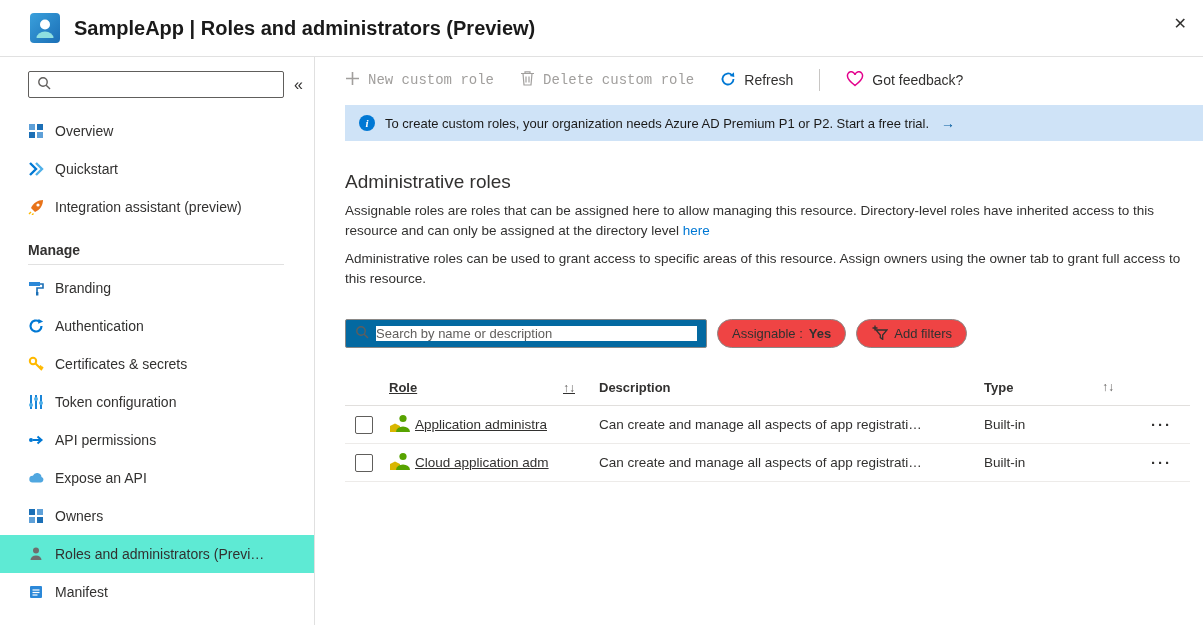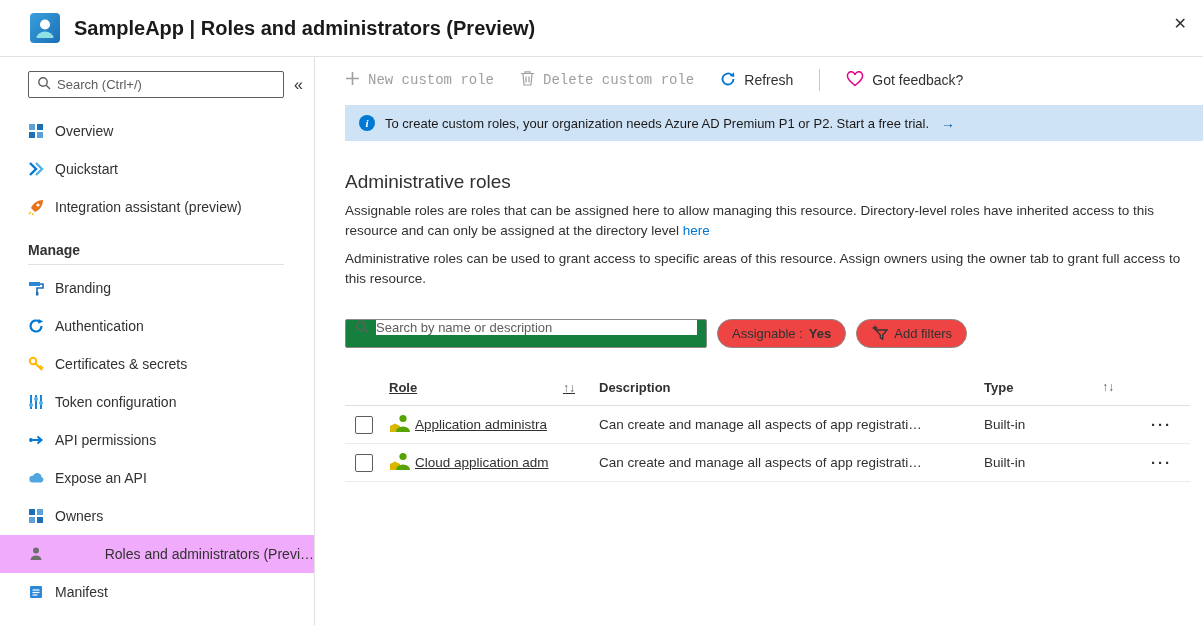--- a/index.html
+++ b/index.html
@@ -16,21 +16,21 @@
 
   
   .sidebar { width:315px; flex:0 0 315px; border-right:1px solid #e0e0e0; padding-top:14px; overflow:hidden; }
   .search-row { display:flex; align-items:center; padding-left:28px; }
   .searchbox { width:256px; height:27px; border:1px solid #605e5c; border-radius:2px; display:flex; align-items:center; padding:0 8px; gap:6px; background:#fff; }
   .searchbox input { border:none; outline:none; flex:1; font-size:13px; font-family:inherit; color:#323130; min-width:0; }
   .searchbox input::placeholder { color:#605e5c; }
   .collapse-btn { background:none; border:none; font-size:16px; color:#323130; margin-left:10px; cursor:pointer; }
   .nav { margin-top:14px; }
   .nav-item { display:flex; align-items:center; height:38px; padding-left:28px; gap:11px; font-size:14px; cursor:pointer; }
-  .nav-item.selected { background:#f0abfc;justify-content:space-between; }
+  .nav-item.selected { background:#5eead4; }
   .nav-ic { width:16px; height:16px; display:flex; align-items:center; justify-content:center; flex:0 0 16px; }
   .nav-section { font-size:14px; font-weight:700; margin:16px 0 6px 28px; color:#323130; }
   .nav-sep { height:1px; background:#e1e1e1; margin:0 30px 4px 28px; }
 
   
   .main { flex:1; min-width:0; display:flex; flex-direction:column; }
   .commandbar { height:46px; display:flex; align-items:center; gap:26px; padding-left:30px; flex:0 0 auto; }
   .cmd { background:none; border:none; display:flex; align-items:center; gap:8px; font-size:14px; font-family:inherit; color:#323130; cursor:pointer; }
   .cmd.disabled { color:#a19f9d;font-family:Liberation Mono, monospace; }
   .cmd-sep { width:1px; height:22px; background:#c8c6c4; }
@@ -38,21 +38,21 @@
   .banner { margin:2px 0 0 30px; height:36px; background:#cfe3f7; display:flex; align-items:center; gap:10px; padding:0 14px; font-size:13px; color:#1b1a19; }
   .info-ic { width:16px; height:16px; border-radius:50%; background:#0078d4; color:#fff; font-size:11px; font-weight:700; font-family:"Liberation Serif", serif; font-style:italic; display:flex; align-items:center; justify-content:center; flex:0 0 16px; }
   .banner-arrow { color:#005a9e; font-size:14px; margin-left:2px; cursor:pointer; }
 
   .content { padding:0 13px 0 30px; }
   .section-heading { font-size:19px; font-weight:400; color:#323130; margin:30px 0 6px; }
   .content p { font-size:13.5px; line-height:20px; margin:8px 0; max-width:838px; color:#323130; }
   .content a { color:#0078d4; text-decoration:none; cursor:pointer; }
 
   .filter-row { margin-top:30px; display:flex; align-items:center; gap:10px; }
-  .filter-search { width:362px; height:29px; border:1px solid #8a8886; border-radius:2px; display:flex; align-items:flex-start; gap:7px; padding:0 9px; background:#15803d; }
+  .filter-search { width:362px; height:29px; border:1px solid #8a8886; border-radius:2px; display:flex; align-items:center; gap:7px; padding:0 9px; background:#0369a1; }
   .filter-search input { border:none; outline:none; flex:1; font-size:13px; font-family:inherit; min-width:0; }
   .filter-search input::placeholder { color:#605e5c; }
   .pill { height:29px; border:1px solid #8a8886; border-radius:15px; background:#ef4444; display:inline-flex; align-items:center; gap:6px; padding:0 14px; font-size:13px; font-family:inherit; color:#323130; cursor:pointer; }
   .pill b { font-weight:700; }
 
   .rtable { margin-top:22px; width:845px; font-size:13.5px; }
   .thead { display:flex; align-items:center; height:36px; border-bottom:1px solid #e1dfdd; }
   .th-label { font-weight:700; font-size:13px; }
   .trow { display:flex; align-items:center; height:38px; border-bottom:1px solid #edebe9; }
   .c-check { width:44px; flex:0 0 44px; display:flex; align-items:center; padding-left:10px; }
@@ -94,21 +94,20 @@
 
     <aside class="sidebar">
       <div class="search-row">
         <div class="searchbox">
           <span>
             <svg width="14" height="14" viewBox="0 0 14 14">
                 <circle cx="6" cy="6" r="4.2" stroke="#605e5c" stroke-width="1.4" fill="none"></circle>
                 <line x1="9.2" y1="9.2" x2="13" y2="13" stroke="#605e5c" stroke-width="1.4"></line>
               </svg>
           </span>
-          <input placeholder="Search (Ctrl+/)" style="">
         </div>
         <button class="collapse-btn">«</button>
       </div>
 
       <nav class="nav">
         <div class="nav-item">
           <span class="nav-ic">
             <svg width="16" height="16" viewBox="0 0 16 16">
                 <rect x="1" y="1" width="6" height="6" fill="#5ea0d8"></rect>
                 <rect x="9" y="1" width="6" height="6" fill="#1b6fb6"></rect>

